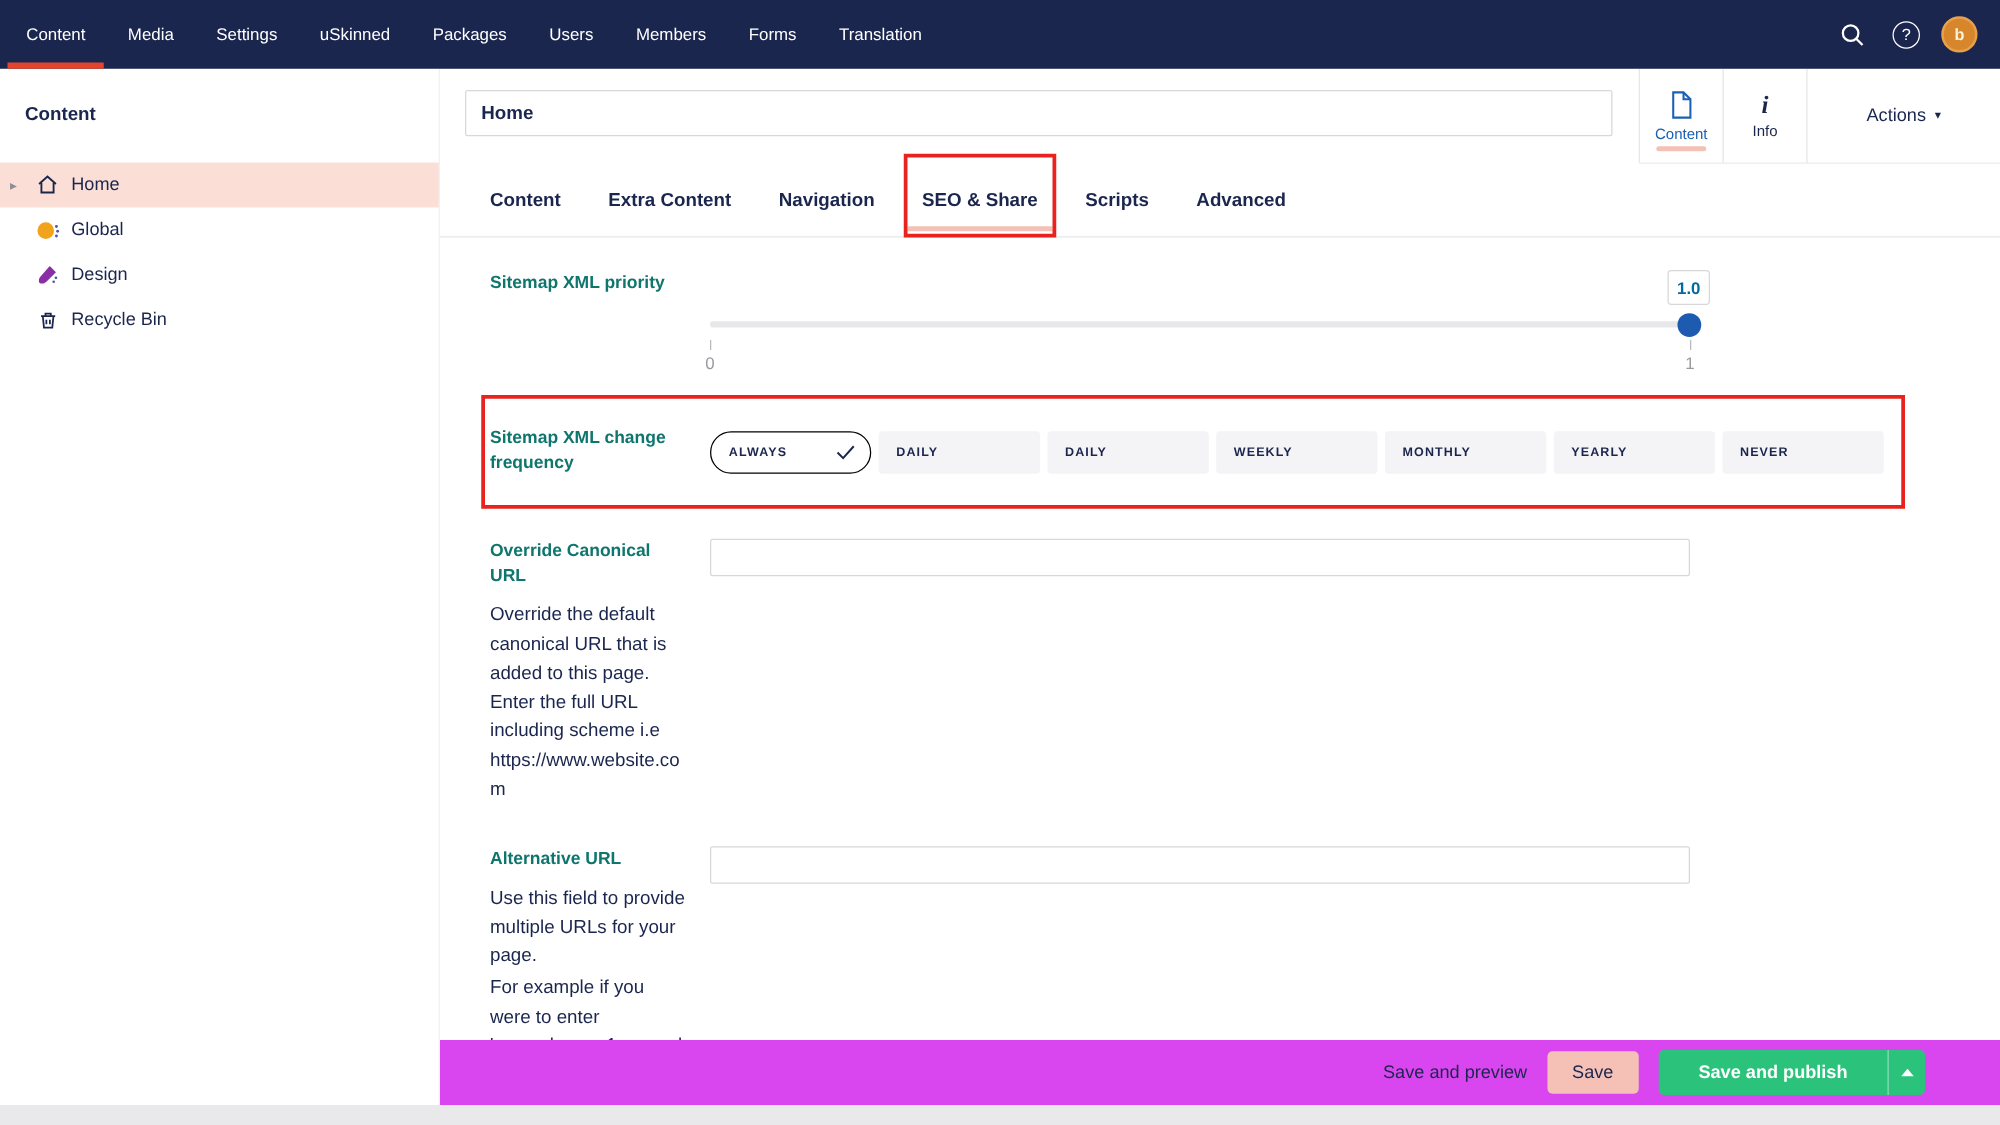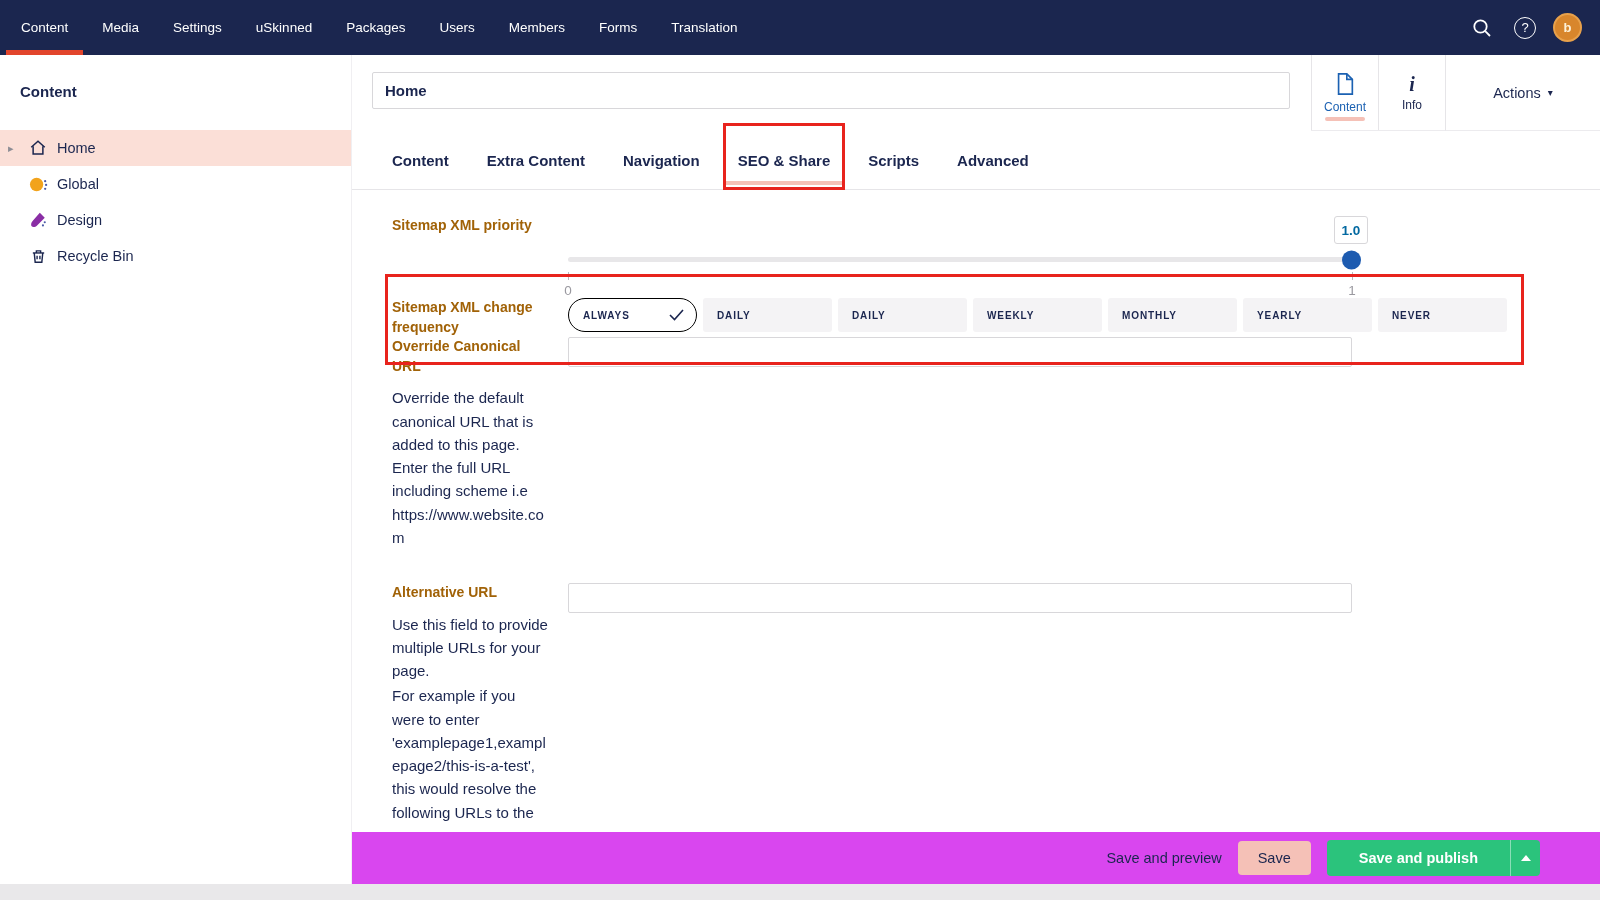--- a/index.html
+++ b/index.html
@@ -68,21 +68,21 @@
   .tab.active::after { content:""; position:absolute; left:-12px; right:-12px; bottom:4px;
     height:4px; background:#f5c1b7; }
   .tab-red-box { position:absolute; left:-15px; right:-15px; top:-8px; bottom:-1px;
     border:3px solid #e8231d; pointer-events:none; z-index:5; }
 
   
   .content-scroll { position:absolute; top:135px; left:0; right:0; bottom:52px;
     overflow:hidden; padding:26px 20px 0 40px; }
   .form-row { display:flex; }
   .form-label-col { width:176px; flex:none; padding-right:18px; }
-  .form-label { font-size:14px; font-weight:bold; color:#a16207; line-height:1.4; }
+  .form-label { font-size:14px; font-weight:bold; color:#0f766e; line-height:1.4; }
   .form-desc { font-size:15px; color:#1b264f; line-height:1.55; margin-top:10px;
     overflow-wrap:break-word; }
   .text-input { width:784px; height:30px; border:1px solid #d8d7da; border-radius:2px;
     outline:none; padding:0 10px; font-size:13.5px; color:#1b264f; }
 
   
   .slider-field { width:784px; display:flex; flex-direction:column; }
   .slider-value { margin-left:auto; margin-right:-16px; min-width:34px; height:28px;
     border:1px solid #d8d7da; border-radius:3px; display:flex; align-items:center;
     justify-content:center; font-weight:bold; font-size:13.5px; color:#0369a1; padding:0 6px; }
@@ -91,32 +91,32 @@
   .slider-thumb { position:absolute; right:-9px; top:50%; transform:translateY(-50%);
     width:19px; height:19px; border-radius:50%; background:#1d5bb0; cursor:pointer; }
   .slider-scale { display:flex; justify-content:space-between; margin-top:10px;
     color:#9a99a0; font-size:13.5px; }
   .scale-end { display:flex; flex-direction:column; align-items:center; gap:3px; width:12px; }
   .scale-end:first-child { margin-left:-6px; }
   .scale-end:last-child { margin-right:-6px; }
   .tick { width:1px; height:8px; background:#b9b8bd; }
 
   
-  .freq-row { position:relative; align-items:flex-start; }
+  .freq-row { margin-top:42px; position:relative; align-items:flex-end; }
   .freq-red-box { position:absolute; top:-24px; bottom:-28px; left:-7px; right:56px;
     border:3px solid #e8231d; pointer-events:none; z-index:5; }
   .freq-buttons { display:flex; gap:6px; }
   .freq-btn { width:129px; height:34px; background:#f4f3f5; border:none; border-radius:3px;
     font-size:10px; font-weight:bold; letter-spacing:.9px; color:#1b264f;
     padding:0 12px 0 14px; cursor:pointer; display:flex; align-items:center;
     justify-content:flex-start; }
   .freq-btn.selected { background:#fff; border:1px solid #000000; border-radius:17px;
     justify-content:space-between; }
 
-  .canonical-row { }
+  .canonical-row { margin-top:52px; }
   .alt-row { margin-top:34px; }
 
   
   .footer { position:absolute; left:0; right:0; bottom:0; height:52px; background:#d946ef;
     display:flex; align-items:center; justify-content:flex-end; gap:16px; padding-right:60px; }
   .btn-link { background:none; border:none; font-size:14.5px; color:#1b264f; cursor:pointer; }
   .btn-save { background:#f5c1b7; border:none; color:#1b264f; font-size:14.5px;
     padding:9px 20px; border-radius:4px; cursor:pointer; }
   .btn-publish { background:#2bc37c; border:none; color:#fff; display:flex;
     align-items:stretch; border-radius:4px; overflow:hidden; cursor:pointer; padding:0; }

